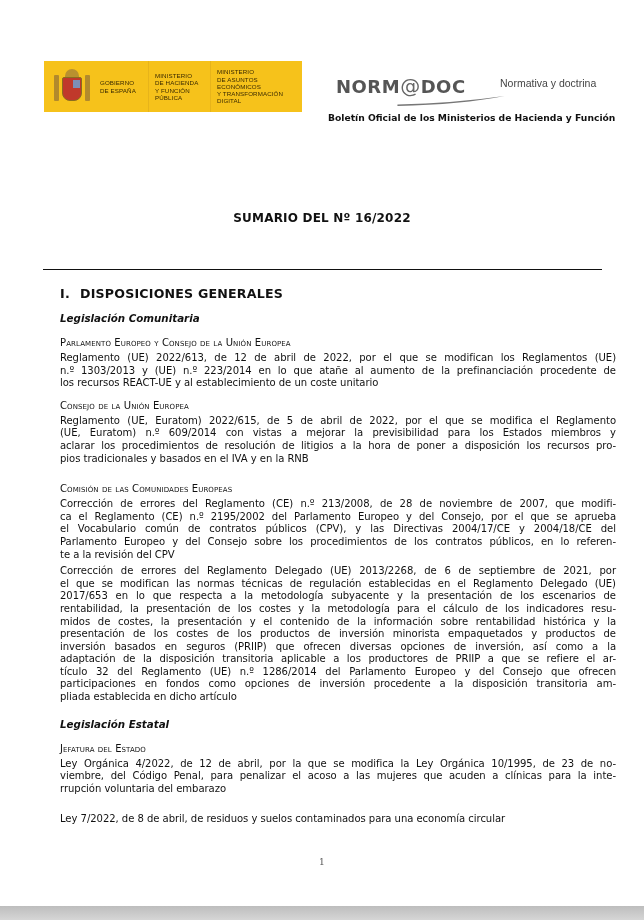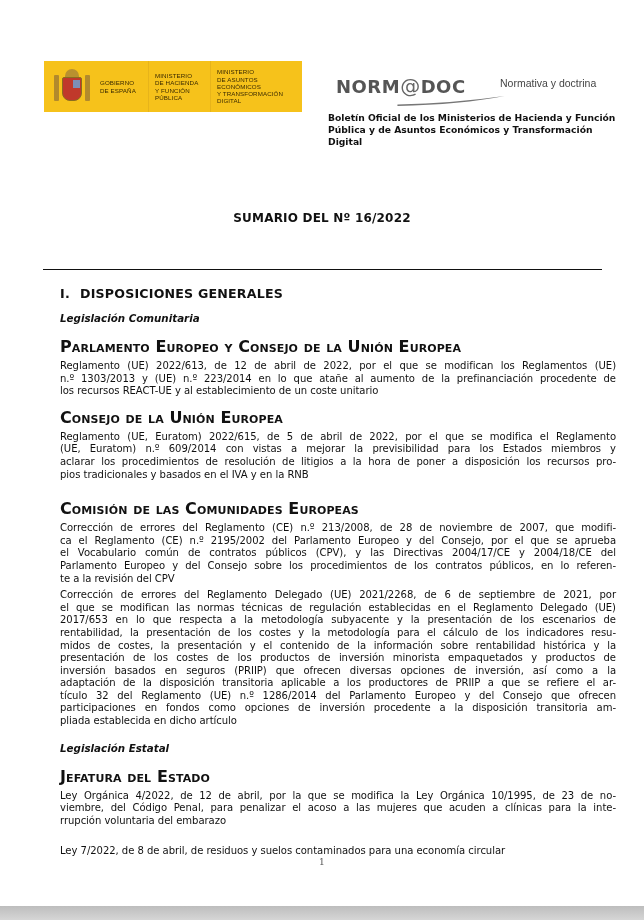--- a/index.html
+++ b/index.html
@@ -32,21 +32,21 @@
     .bulletin-title { position: absolute; left: 328px; top: 112px; font-family: "DejaVu Sans", sans-serif; font-weight: bold; font-size: 9.2px; line-height: 12px; color: #111; width: 290px; }
 
     .sumario { position: absolute; left: 0; top: 211px; width: 644px; text-align: center; font-weight: bold; font-size: 12px; letter-spacing: 0.2px; padding-left: 0px; }
     .sumario span { display: inline-block; margin-left: 0px; }
     .rule { position: absolute; left: 43px; top: 269px; width: 559px; height: 0; border-top: 1.5px solid #111; }
 
     .content { position: absolute; left: 60px; top: 286px; width: 556px; }
     .section-title { font-weight: bold; font-size: 12.6px; letter-spacing: 0.2px; margin-left: 0; }
     .section-title .num { display: inline-block; width: 20px; }
     .subsection { font-style: italic; font-weight: bold; font-size: 10.3px; margin-top: 11px; }
-    .org { font-weight: bold; font-size: 16px; font-variant: small-caps; margin-top: 13px; letter-spacing: 0.1px; }
+    .org { font-weight: normal; font-size: 10px; font-variant: small-caps; margin-top: 13px; letter-spacing: 0.1px; }
     .entry { font-size: 10.05px; line-height: 12.6px; text-align: justify; margin-top: 4px; letter-spacing: -0.05px; }
     .entry .line { display: block; text-align: justify; text-align-last: justify; white-space: nowrap; }
     .entry .line.last { text-align-last: left; }
 
     .page-number { position: absolute; left: 319px; top: 857px; font-family: "DejaVu Serif", serif; font-size: 9px; color: #555; }
   </style>
 </head>
 <body>
 
 <div class="page">
@@ -80,21 +80,20 @@
 
   <div class="normadoc">
     <span class="normadoc-logo"><span>NORM</span><span class="at">@</span><span>DOC</span></span>
     <svg class="normadoc-swoosh" viewBox="0 0 150 14">
       <path d="M0 12 Q80 10 150 0 Q90 12 0 14 Z" fill="#777"></path>
     </svg>
   </div>
   <div class="normadoc-tag">Normativa y doctrina</div>
   <div class="bulletin-title">
     <div>Boletín Oficial de los Ministerios de Hacienda y Función</div>
-    <div>Pública y de Asuntos Económicos y Transformación Digital</div>
   </div>
 
   <div class="sumario"><span>SUMARIO DEL Nº 16/2022</span></div>
   <div class="rule"></div>
 
   <div class="content" id="content">
     <div class="section-title">
       <span class="num">I.</span><span>DISPOSICIONES GENERALES</span>
     </div>
   <div class="subsection">Legislación Comunitaria</div>
@@ -113,21 +112,21 @@
       </div>
       <div class="org" style="margin-top: 18px;">Comisión de las Comunidades Europeas</div>
       <div class="entry">
         <span class="line">Corrección de errores del Reglamento (CE) n.º 213/2008, de 28 de noviembre de 2007, que modifi-</span>
         <span class="line">ca el Reglamento (CE) n.º 2195/2002 del Parlamento Europeo y del Consejo, por el que se aprueba</span>
         <span class="line">el Vocabulario común de contratos públicos (CPV), y las Directivas 2004/17/CE y 2004/18/CE del</span>
         <span class="line">Parlamento Europeo y del Consejo sobre los procedimientos de los contratos públicos, en lo referen-</span>
         <span class="line last">te a la revisión del CPV</span>
       </div>
       <div class="entry" style="margin-top: 4px;">
-        <span class="line">Corrección de errores del Reglamento Delegado (UE) 2021/2268, de 6 de septiembre de 2021, por</span>
+        <span class="line">Corrección de errores del Reglamento Delegado (UE) 2013/2268, de 6 de septiembre de 2021, por</span>
         <span class="line">el que se modifican las normas técnicas de regulación establecidas en el Reglamento Delegado (UE)</span>
         <span class="line">2017/653 en lo que respecta a la metodología subyacente y la presentación de los escenarios de</span>
         <span class="line">rentabilidad, la presentación de los costes y la metodología para el cálculo de los indicadores resu-</span>
         <span class="line">midos de costes, la presentación y el contenido de la información sobre rentabilidad histórica y la</span>
         <span class="line">presentación de los costes de los productos de inversión minorista empaquetados y productos de</span>
         <span class="line">inversión basados en seguros (PRIIP) que ofrecen diversas opciones de inversión, así como a la</span>
         <span class="line">adaptación de la disposición transitoria aplicable a los productores de PRIIP a que se refiere el ar-</span>
         <span class="line">tículo 32 del Reglamento (UE) n.º 1286/2014 del Parlamento Europeo y del Consejo que ofrecen</span>
         <span class="line">participaciones en fondos como opciones de inversión procedente a la disposición transitoria am-</span>
         <span class="line last">pliada establecida en dicho artículo</span>

